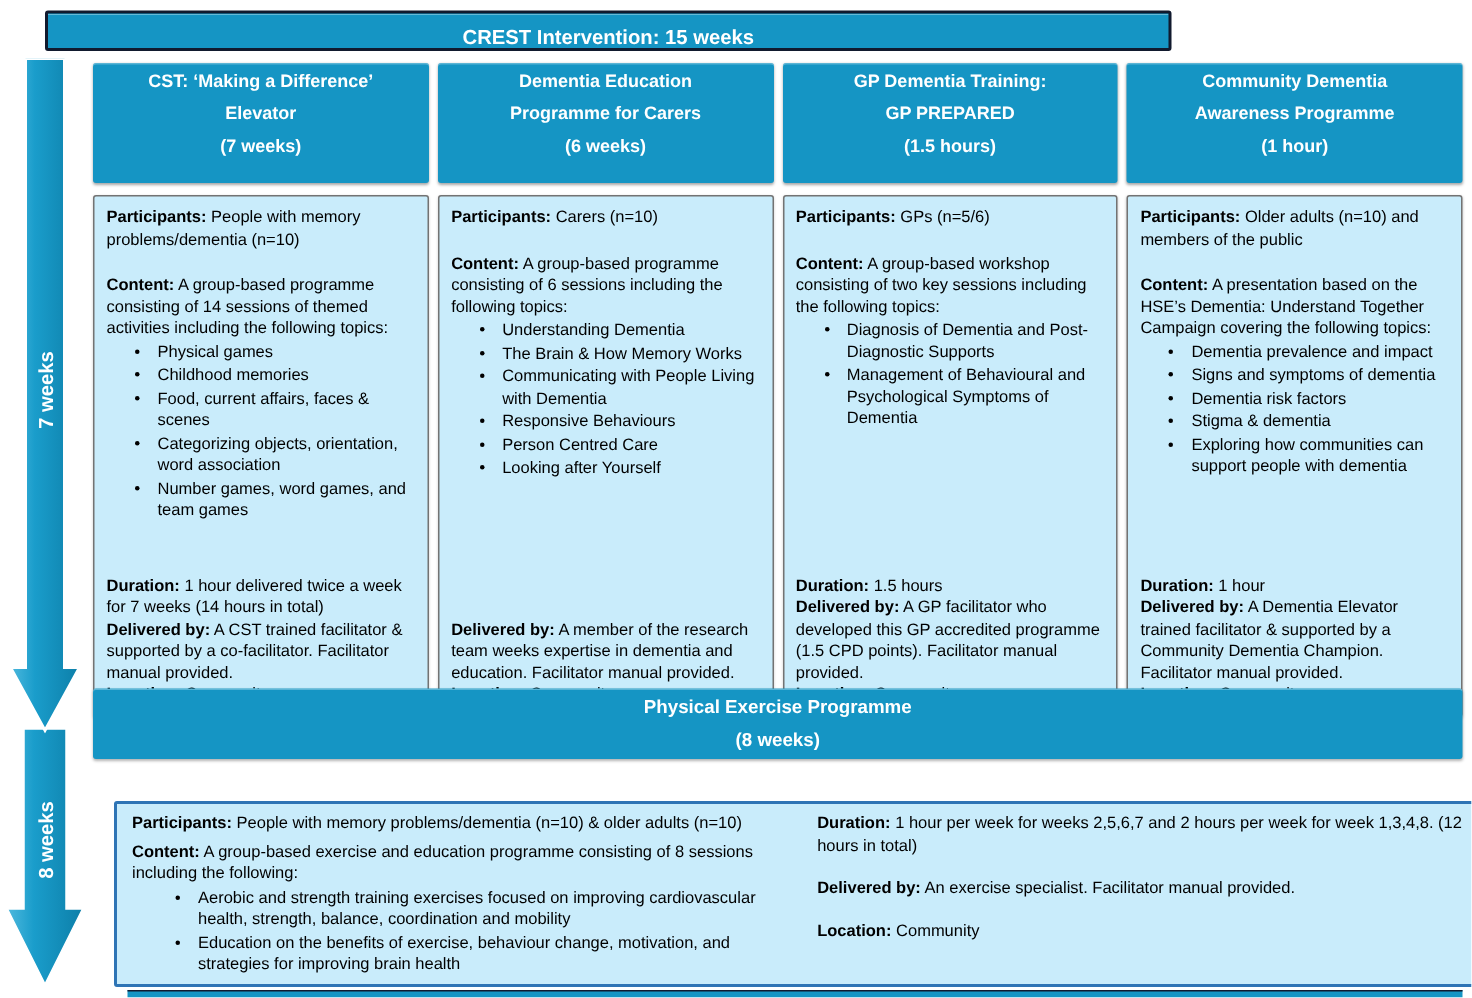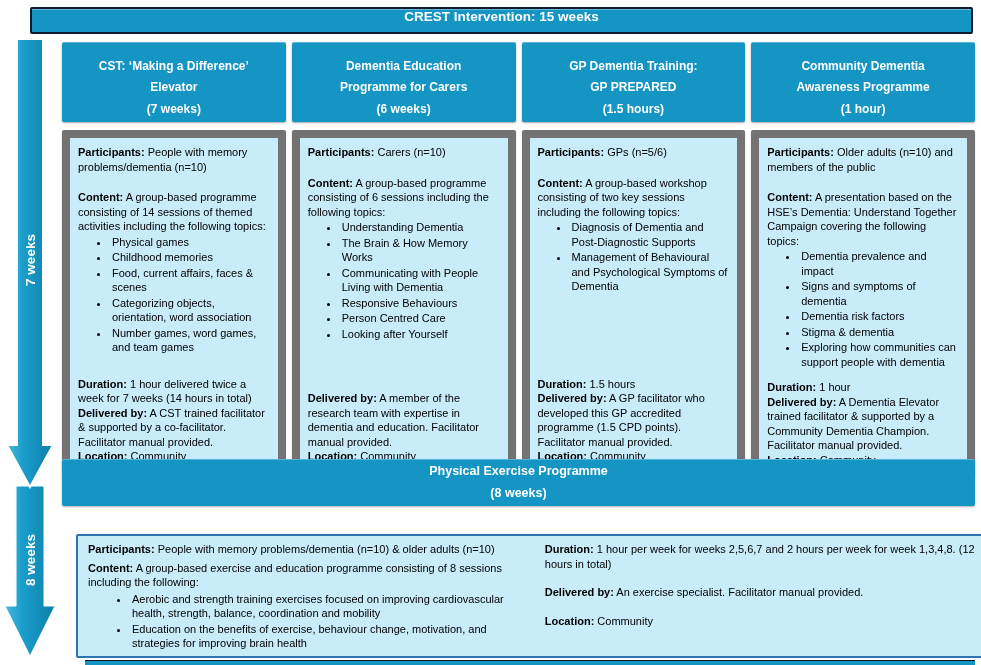--- a/index.html
+++ b/index.html
@@ -2,41 +2,41 @@
 <html><head>
 <meta charset="utf-8">
 <style>
   html,body{margin:0;padding:0;background:#ffffff;}
   .canvas{
     position:relative;width:981px;height:665px;background:#ffffff;overflow:hidden;
     font-family:"Liberation Sans",sans-serif;color:#000;
   }
   
   .top-banner{
-    position:absolute;left:30px;top:7px;width:943px;height:27px;box-sizing:border-box;
+    position:absolute;left:30px;top:7px;width:751px;height:27px;box-sizing:border-box;
     background:#1595C4;border:2px solid #111A2E;border-radius:2px;
-    display:flex;align-items:flex-start;justify-content:center;
+    display:flex;align-items:flex-end;justify-content:center;
     color:#fff;font-weight:bold;font-size:13.5px;
     box-shadow:inset 0 1px 0 rgba(255,255,255,.35);
   }
   
   .columns-grid{
     position:absolute;left:62px;top:42px;width:913px;
     display:grid;grid-template-columns:repeat(4,1fr);grid-template-rows:80px 348px;
     column-gap:6px;row-gap:8px;
   }
   .col-head{
     background:#1595C4;border-radius:2px;box-sizing:border-box;
-    display:flex;flex-direction:column;align-items:center;justify-content:flex-end;
+    display:flex;flex-direction:column;align-items:center;justify-content:flex-start;
     color:#fff;font-weight:bold;font-size:12px;line-height:1.78;text-align:center;
     box-shadow:0 1px 2px rgba(0,0,0,.35), inset 0 1px 0 rgba(255,255,255,.3);
     padding:2px 6px;
   }
   .col-body{
-    background:#C9ECFB;border:8px solid #737373;border-radius:2px;box-sizing:border-box;
+    background:#C9ECFB;border:1px solid #737373;border-radius:2px;box-sizing:border-box;
     padding:7px 8px 6px 8px;font-size:11px;line-height:1.32;
     display:flex;flex-direction:column;box-shadow:0 1px 2px rgba(0,0,0,.2);
   }
   .fld{margin:0;}
   .lbl{font-weight:bold;}
   .participants{margin:0 0 16px 0;}
   ul.bullets{margin:1px 0 0 0;padding:0 0 0 32px;list-style:disc;}
   ul.bullets li{margin:0 0 1px 0;padding-left:2px;}
   .bottom-group{margin-top:auto;padding-top:10px;}
   .bottom-group .gap{}
@@ -148,21 +148,21 @@
       <p class="fld"><span class="lbl">Content:</span> <span>A group-based programme consisting of 6 sessions including the following topics:</span></p>
       <ul class="bullets">
         <li>Understanding Dementia</li>
         <li>The Brain &amp; How Memory Works</li>
         <li>Communicating with People Living with Dementia</li>
         <li>Responsive Behaviours</li>
         <li>Person Centred Care</li>
         <li>Looking after Yourself</li>
       </ul>
       <div class="bottom-group">
-        <p class="fld gap"><span class="lbl">Delivered by:</span> <span>A member of the research team with expertise in dementia and education. Facilitator manual provided.</span></p>
+        <p class="fld gap"><span class="lbl">Delivered by:</span> <span>A member of the research team weeks expertise in dementia and education. Facilitator manual provided.</span></p>
         <p class="fld gap"><span class="lbl">Location:</span> <span>Community</span></p>
       </div>
     </div>
 
     <div class="col-body">
       <p class="fld participants"><span class="lbl">Participants:</span> <span>GPs (n=5/6)</span></p>
       <p class="fld"><span class="lbl">Content:</span> <span>A group-based workshop consisting of two key sessions including the following topics:</span></p>
       <ul class="bullets">
         <li>Diagnosis of Dementia and Post-Diagnostic Supports</li>
         <li>Management of Behavioural and Psychological Symptoms of Dementia</li>

